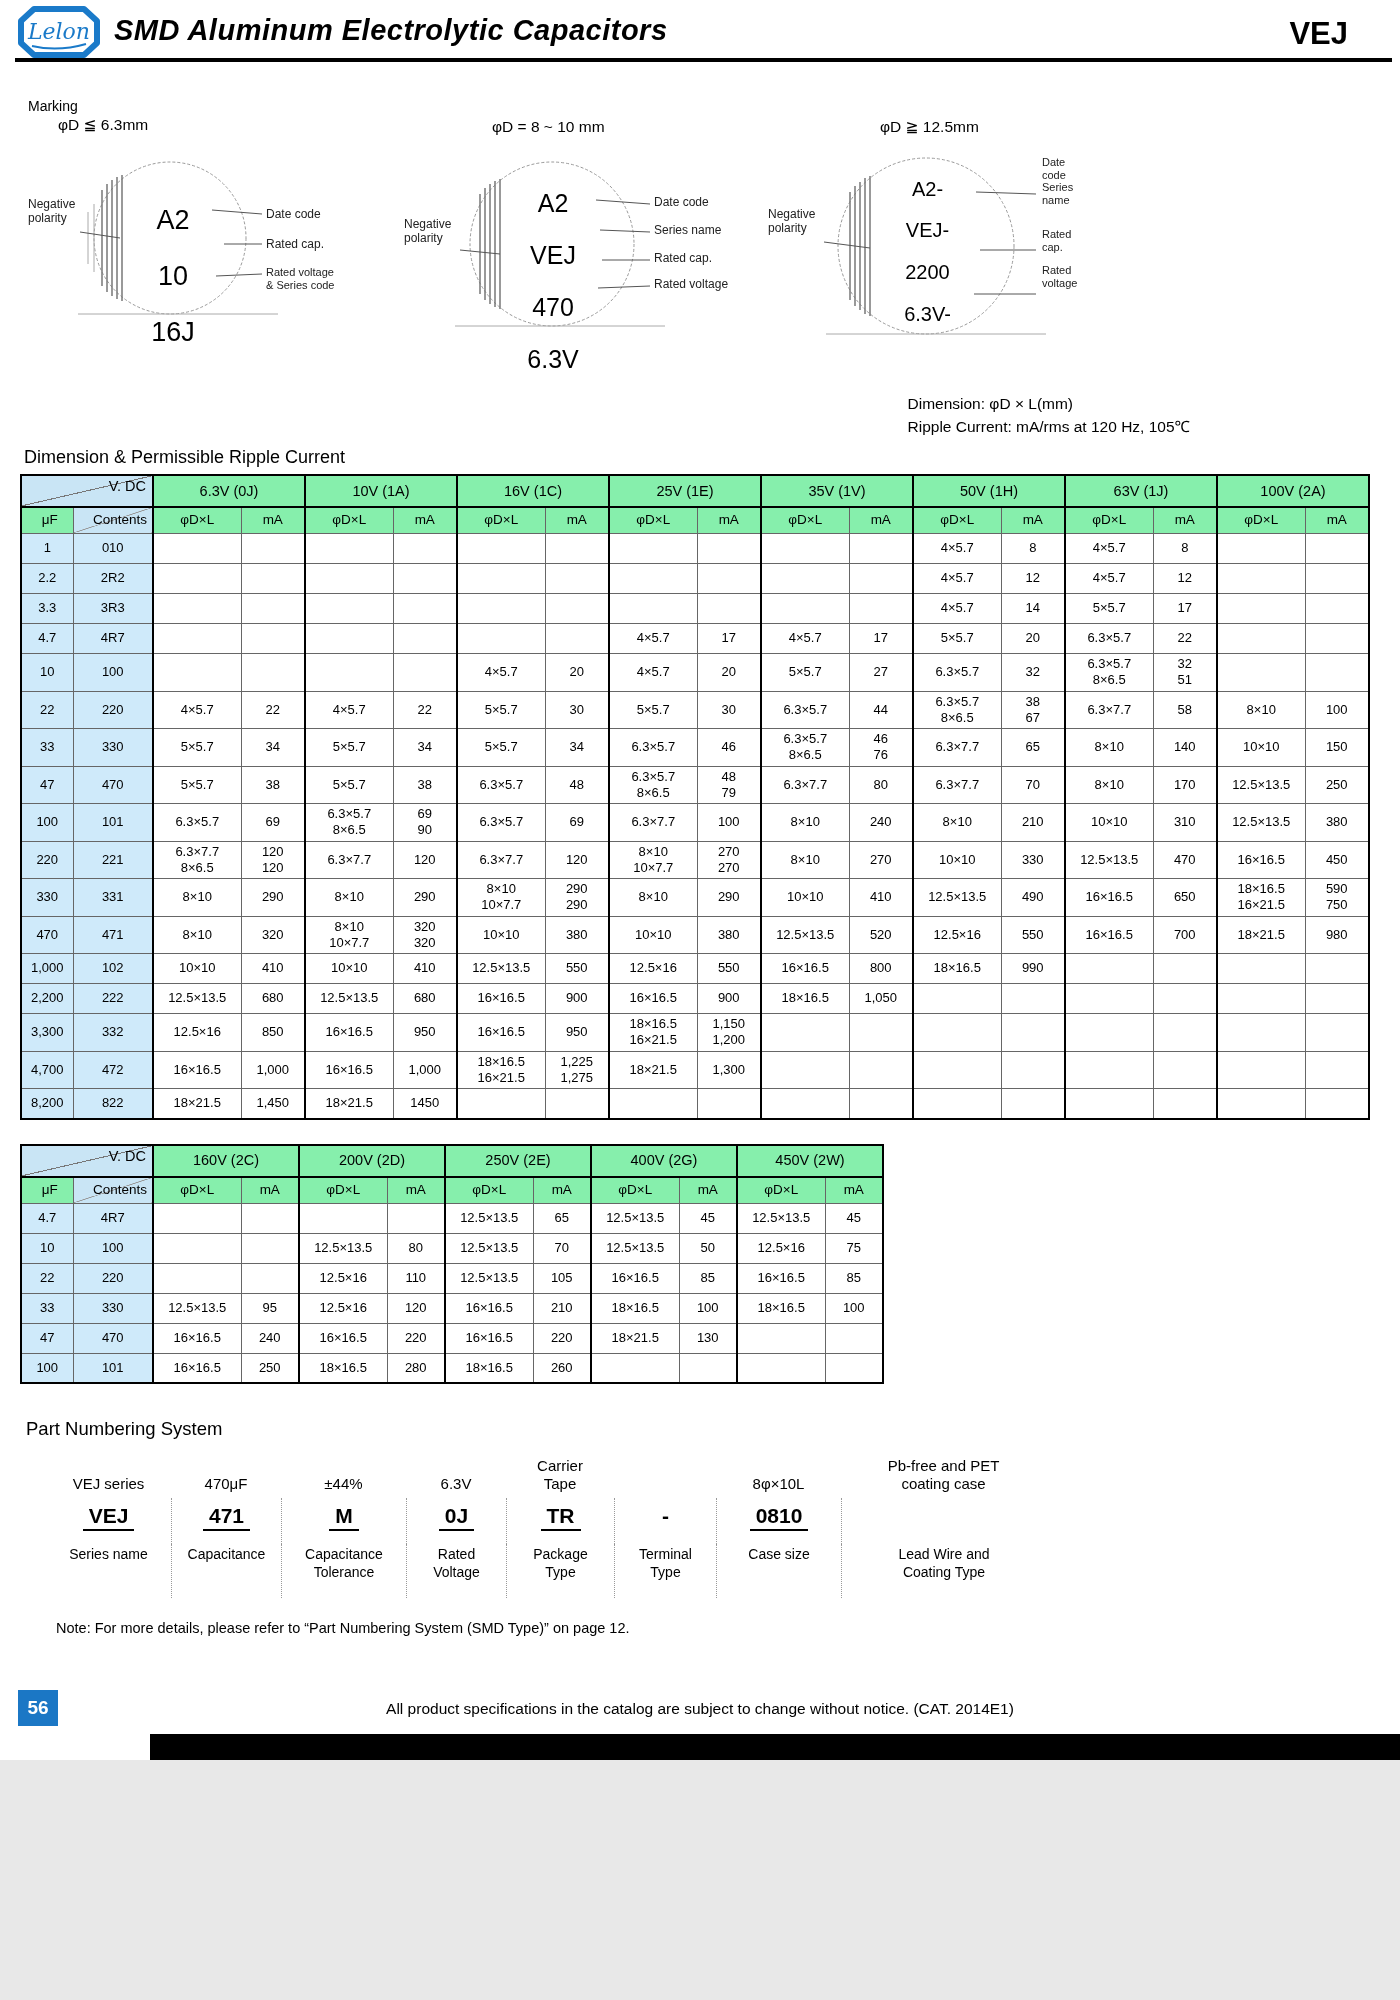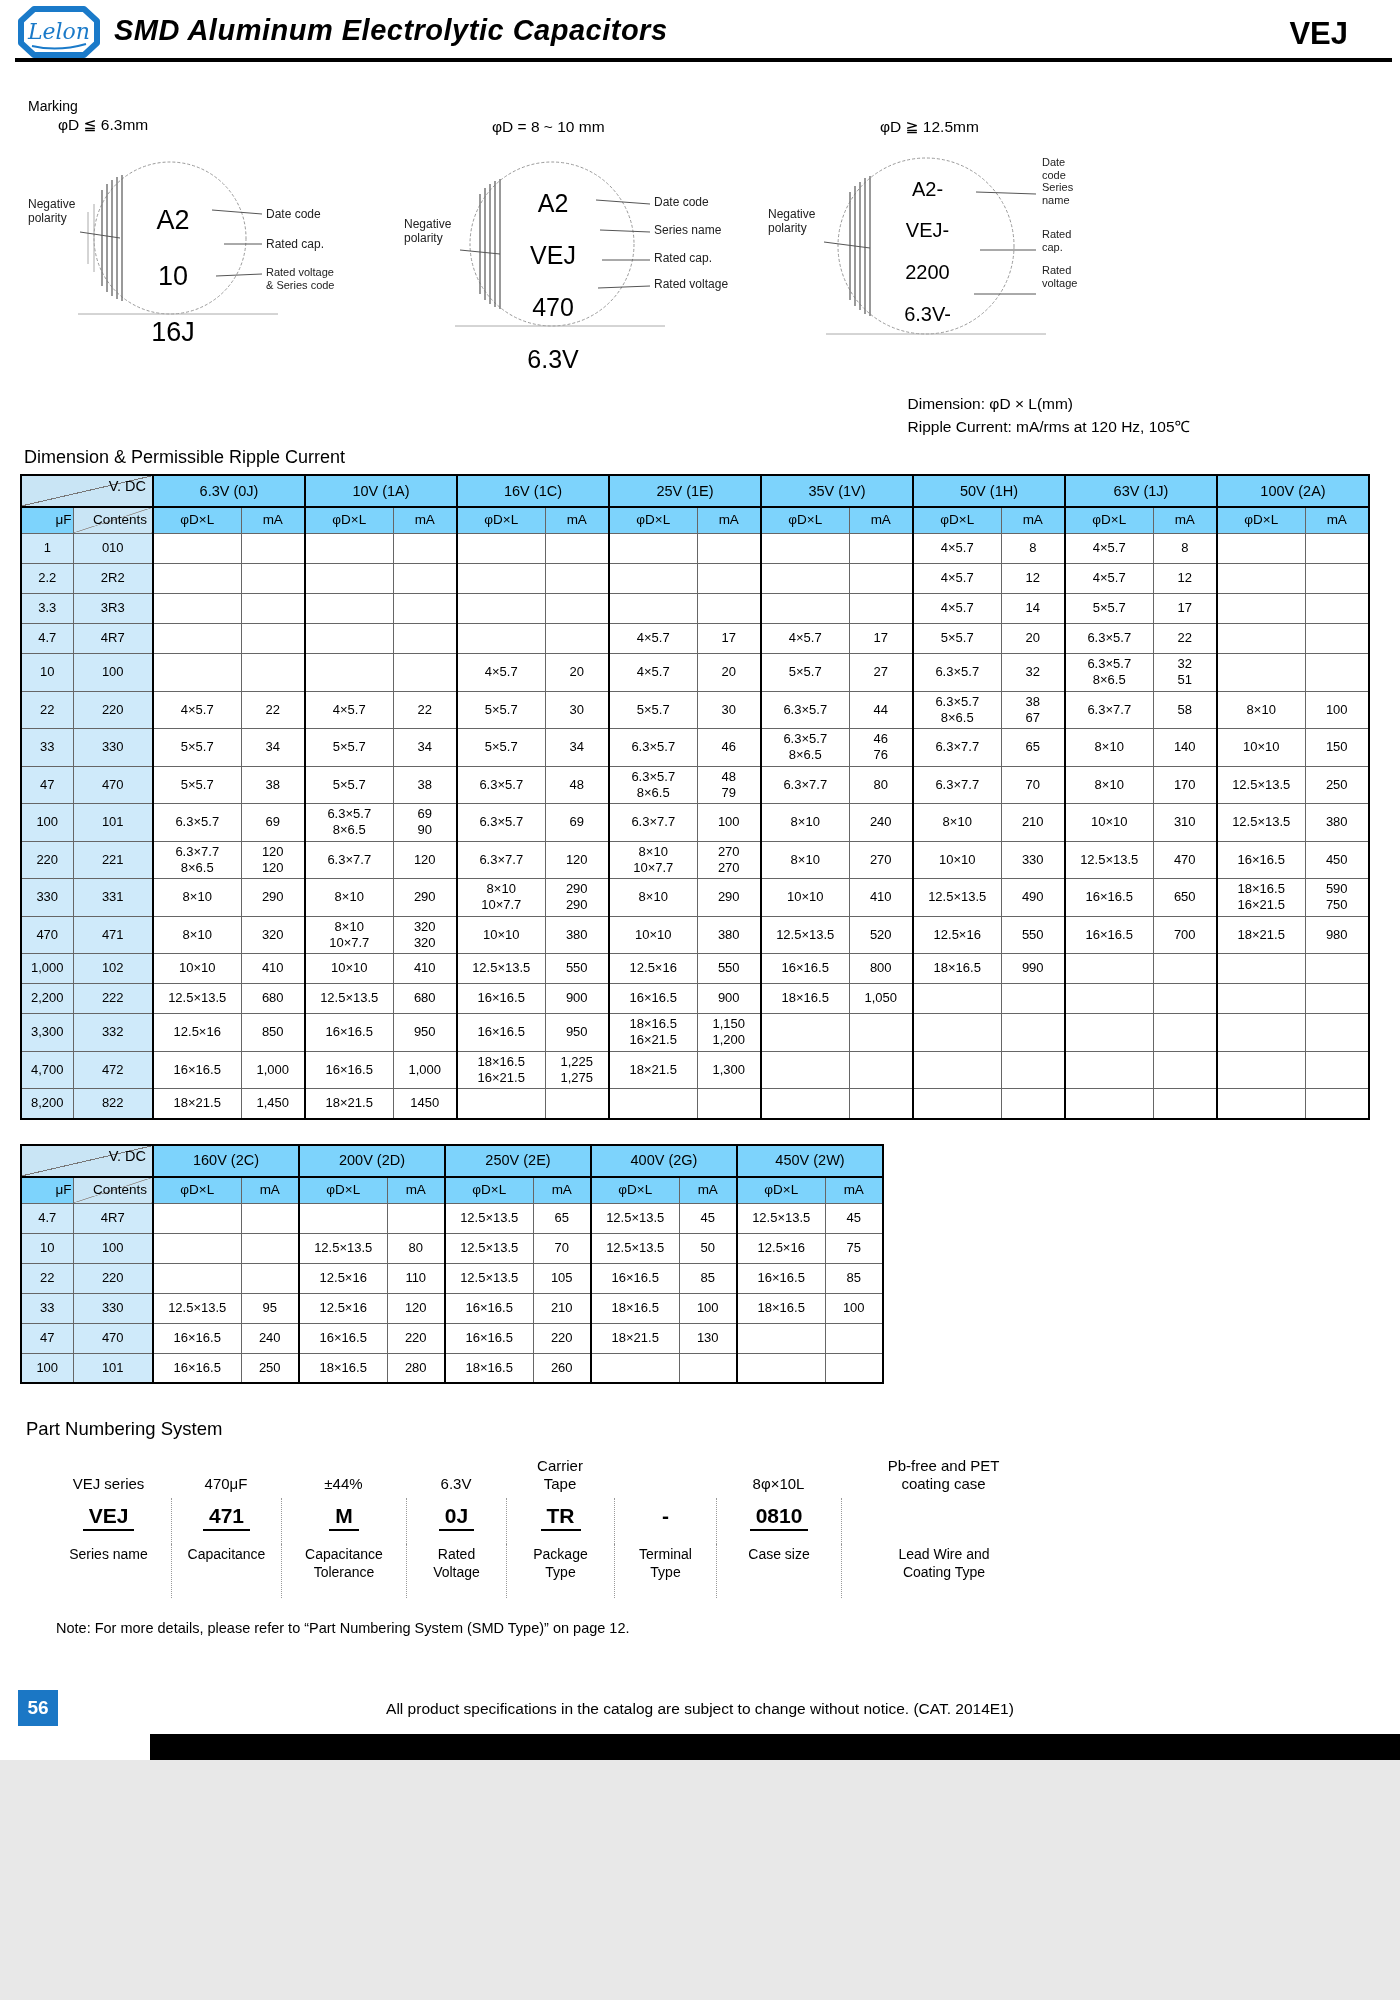--- a/index.html
+++ b/index.html
@@ -30,30 +30,30 @@
   .dim-head{display:flex;margin:26px 20px 6px 24px;height:76px;}
   .dim-title{align-self:flex-end;font-size:18px;}
   .dim-notes{margin-left:auto;margin-right:190px;font-size:15.5px;line-height:1.5;align-self:flex-start;}
 
   
   .tbl-host{margin-left:20px;}
   .tbl-host.second{margin-top:24px;}
   table.ripple{border-collapse:collapse;table-layout:fixed;font-size:13px;border:2px solid #000;}
   .ripple th,.ripple td{border:1px solid #666;text-align:center;vertical-align:middle;
       padding:2px 1px;white-space:pre-line;line-height:1.25;overflow:hidden;}
-  .ripple thead th{background:#7dd3fc;font-weight:normal;font-size:13.5px;}
+  .ripple thead th{background:#86efac;font-weight:normal;font-size:13.5px;}
   .ripple thead tr:first-child th{height:26px;font-size:14.5px;margin-top:20px;}
   .ripple thead tr:first-child{border-bottom:2px solid #000;}
   .ripple thead th.sub{height:21px;}
   .ripple tbody tr{height:30px;}
   .ripple td.uf,.ripple td.code{background:#cfeafa;}
   .ripple .gs{border-left:2px solid #000;}
   .ripple th.corner{background-color:#c9e5f5;text-align:right;vertical-align:top;padding:1px 6px 0 0;
       background-image:linear-gradient(to bottom right,transparent 48.8%,#777 48.8%,#777 50.6%,transparent 50.6%);}
-  .ripple th.muf{text-align:right;padding-left:6px;}
+  .ripple th.muf{text-align:center;padding-left:6px;}
   .ripple th.cont{background-image:linear-gradient(to bottom right,transparent 48.8%,#999 48.8%,#999 50.6%,transparent 50.6%);
       background-color:#c9e5f5;text-align:right;padding-right:5px;}
 
   
   .pn-section{margin:34px 0 0 26px;}
   .pn-title{font-size:18.5px;margin-bottom:10px;}
   .pn-grid{display:grid;margin-left:20px;
       grid-template-columns:125px 110px 125px 100px 108px 102px 125px 205px;
       grid-template-rows:48px 46px 54px;}
   .pn-grid div{display:flex;align-items:center;justify-content:center;text-align:center;white-space:pre-line;}

